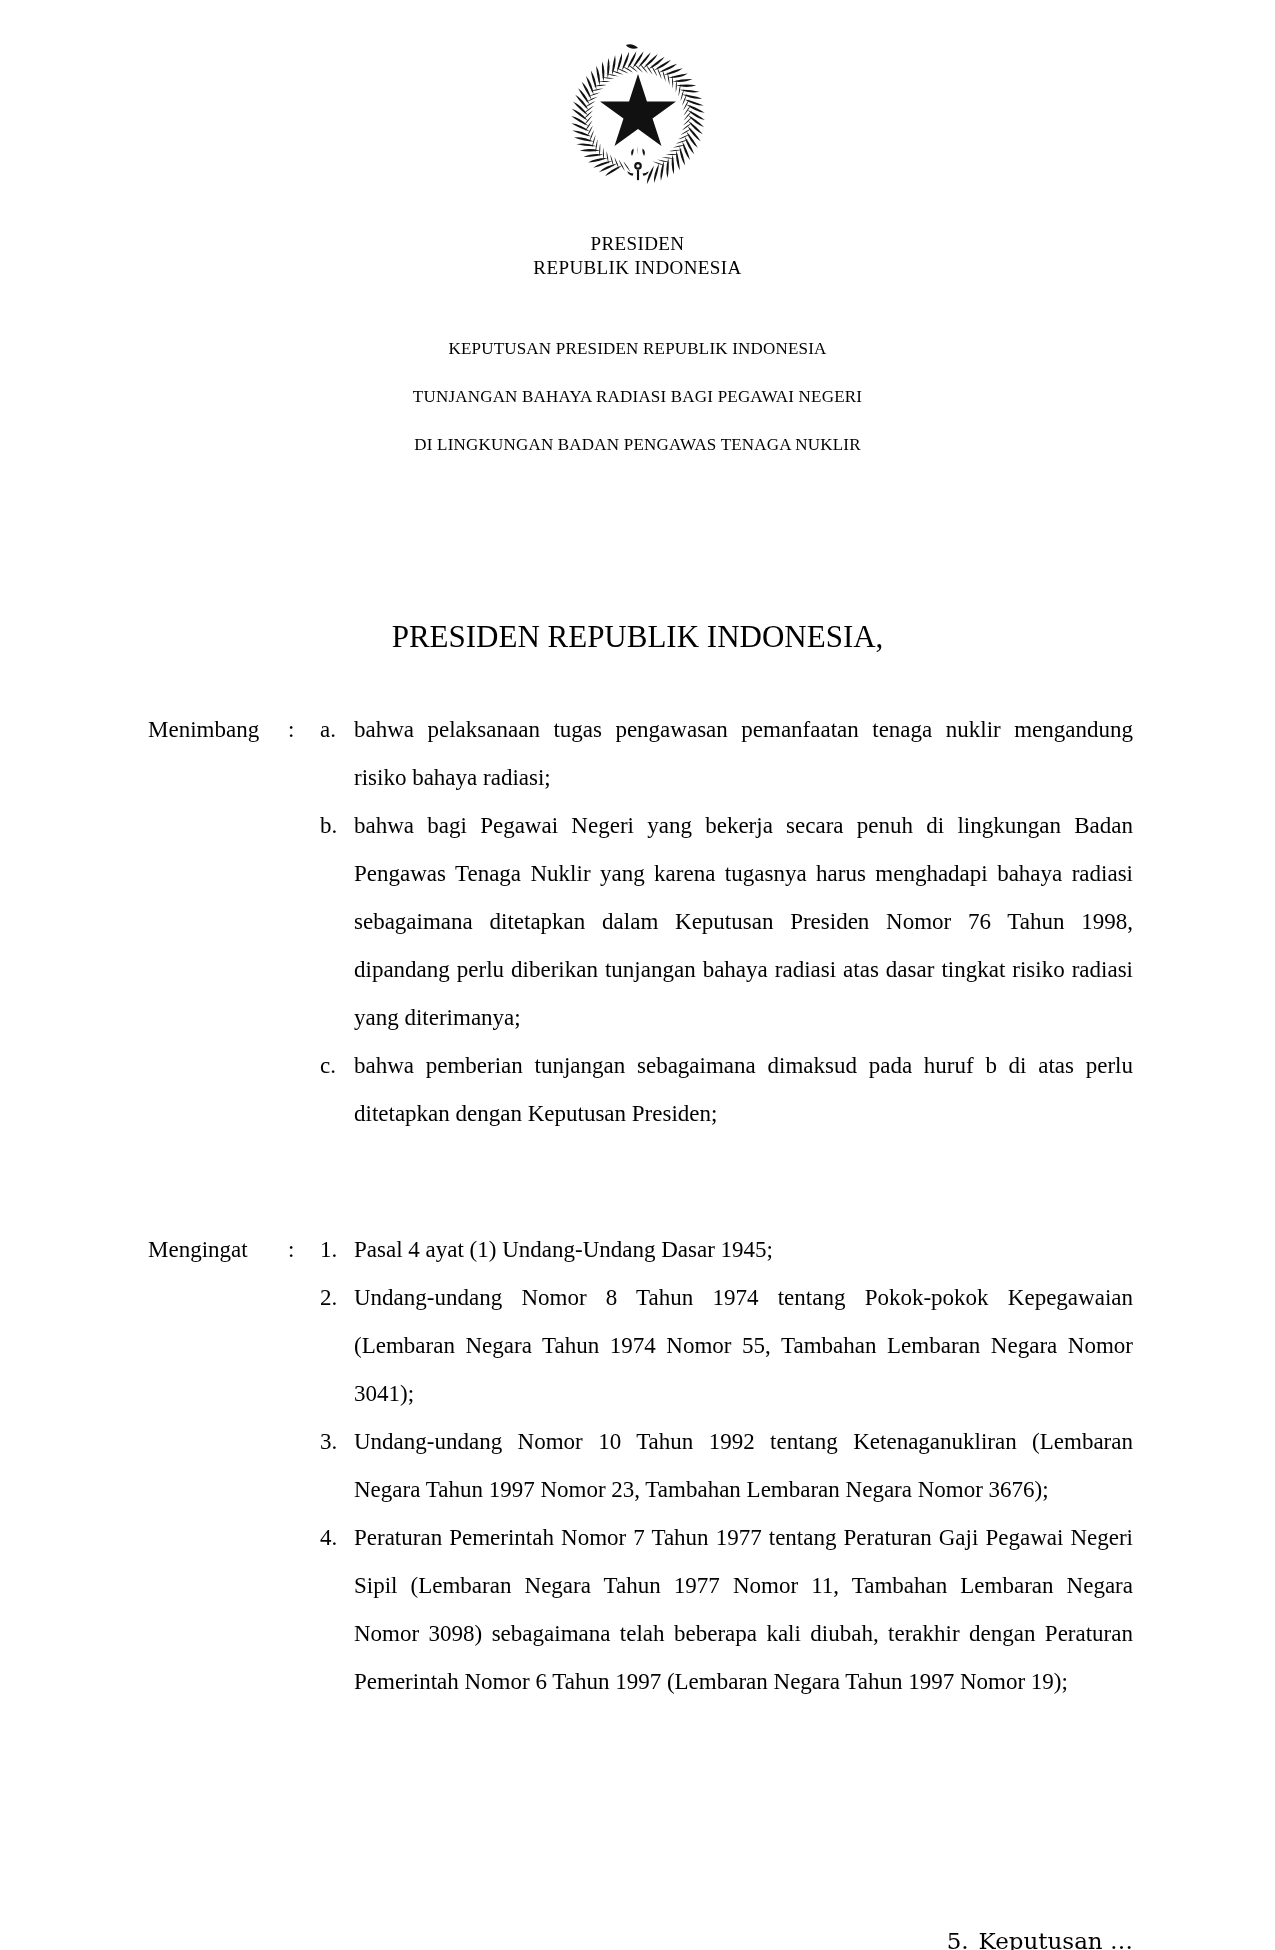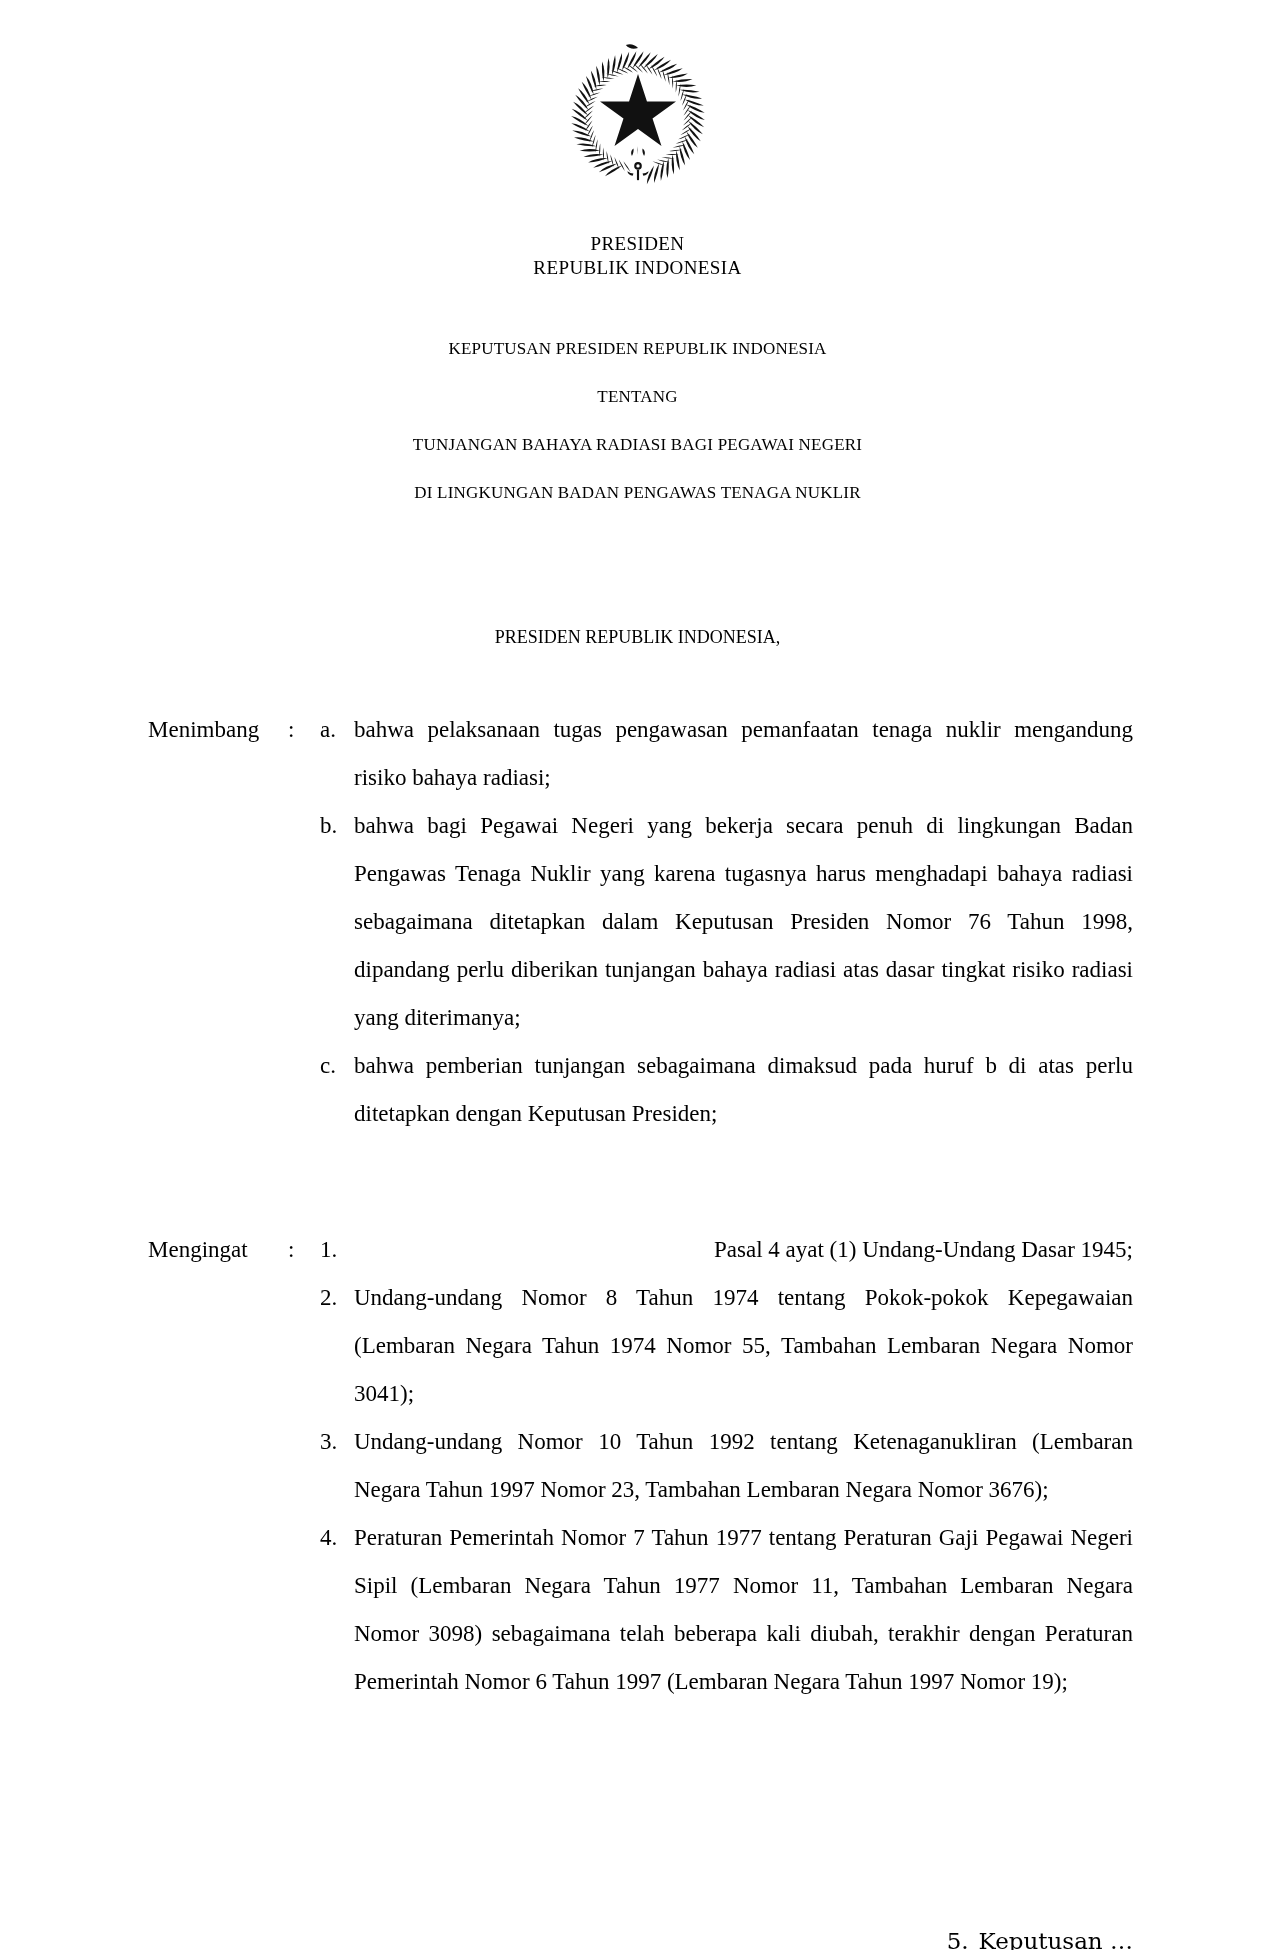--- a/index.html
+++ b/index.html
@@ -61,21 +61,21 @@
   }
   .title-block .tline { display: block; }
 
   
   .salutation {
     position: absolute;
     top: 617px;
     left: 0;
     width: 100%;
     text-align: center;
-    font-size: 18px;
+    font-size: 31px;
     line-height: 40px;
   }
 
   
   .clause {
     position: absolute;
     left: 148px;
     width: 985px;
     font-size: 23px;
     line-height: 48px;
@@ -107,21 +107,21 @@
     width: 34px;
     flex: 0 0 34px;
     text-align: left;
   }
   .item-text {
     flex: 1 1 auto;
     text-align: justify;
     text-justify: inter-word;
     hyphens: none;
   }
-  .item-text.nojust { text-align: right; }
+  .item-text.nojust { text-align: left; }
 
   
   .catchword {
     position: absolute;
     top: 1924px;
     left: 0;
     width: 1133px;
     text-align: right;
     font-family: "DejaVu Serif", "Liberation Serif", serif;
     font-size: 23px;
@@ -270,21 +270,20 @@
     </svg>
   </div>
 
   <div class="header-block">
     <div>PRESIDEN</div>
     <div>REPUBLIK INDONESIA</div>
   </div>
 
   <div class="title-block">
     <span class="tline">KEPUTUSAN PRESIDEN REPUBLIK INDONESIA</span>
-    <span class="tline">TENTANG</span>
     <span class="tline">TUNJANGAN BAHAYA RADIASI BAGI PEGAWAI NEGERI</span>
     <span class="tline">DI LINGKUNGAN BADAN PENGAWAS TENAGA NUKLIR</span>
   </div>
 
   <div class="salutation">PRESIDEN REPUBLIK INDONESIA,</div>
 
   <div class="clause" id="clause-menimbang">
     <div class="clause-row">
       <div class="clause-label">Menimbang</div>
       <div class="clause-colon">:</div>

